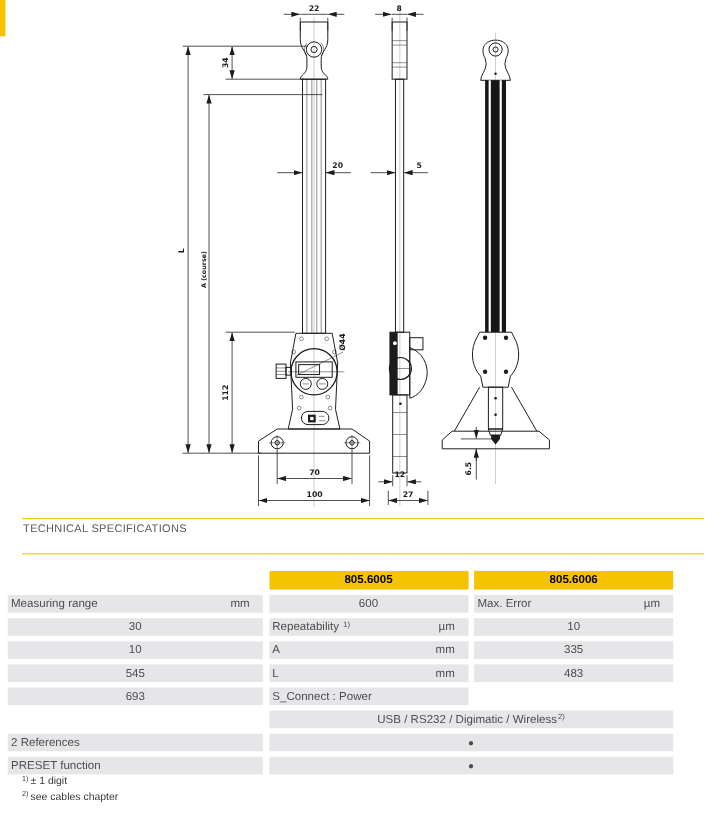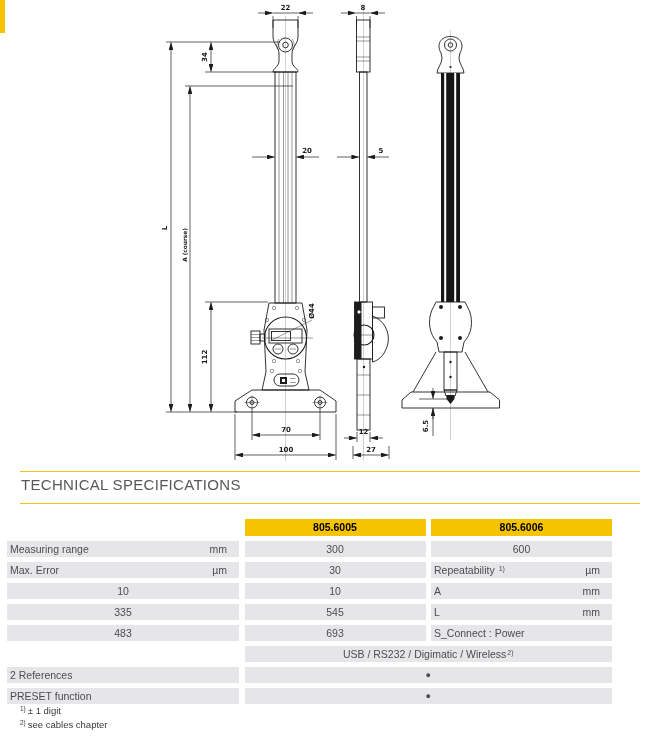--- a/index.html
+++ b/index.html
@@ -16,21 +16,21 @@
   .cl   { stroke:#8a8a8a; stroke-width:0.4; fill:none; }
   .dim  { stroke:#1c1c1c; stroke-width:0.7; fill:none; }
   .dt   { font:bold 7px "DejaVu Sans", sans-serif; fill:#1c1c1c; }
   .dts  { font:bold 5.8px "DejaVu Sans", sans-serif; fill:#1c1c1c; }
 
   
   .rule { position:absolute; left:20px; width:620px; border-top:1.4px solid #F3C50B; }
   .rule-top { top:471px; }
   .rule-bottom { top:503px; }
   .section-title {
-    position:absolute; left:21px; top:476px; font-size:15px; letter-spacing:0.3px;
+    position:absolute; left:21px; top:476px; font-size:10px; letter-spacing:0.3px;
     color:#58585a; font-weight:normal;
   }
 
   .spec-table {
     position:absolute; left:7px; top:519px;
     display:grid; grid-template-columns:232px 181px 181px;
     grid-template-rows:17px repeat(8, 16px);
     column-gap:5.5px; row-gap:5px;
     font-size:10.5px;
   }
@@ -240,21 +240,20 @@
 <div class="spec-table">
 
   <div class="empty-corner"></div>
   <div class="th">805.6005</div>
   <div class="th">805.6006</div>
 
   <div class="label-cell">
     <span><span>Measuring range</span><span class="sup"></span></span>
     <span>mm</span>
   </div>
-  <div class="value-cell">300</div>
   <div class="value-cell">600</div>
 
   <div class="label-cell">
     <span><span>Max. Error</span><span class="sup"></span></span>
     <span>µm</span>
   </div>
   <div class="value-cell">30</div>
 
   <div class="label-cell">
     <span><span>Repeatability</span> <span class="sup">1)</span></span>

